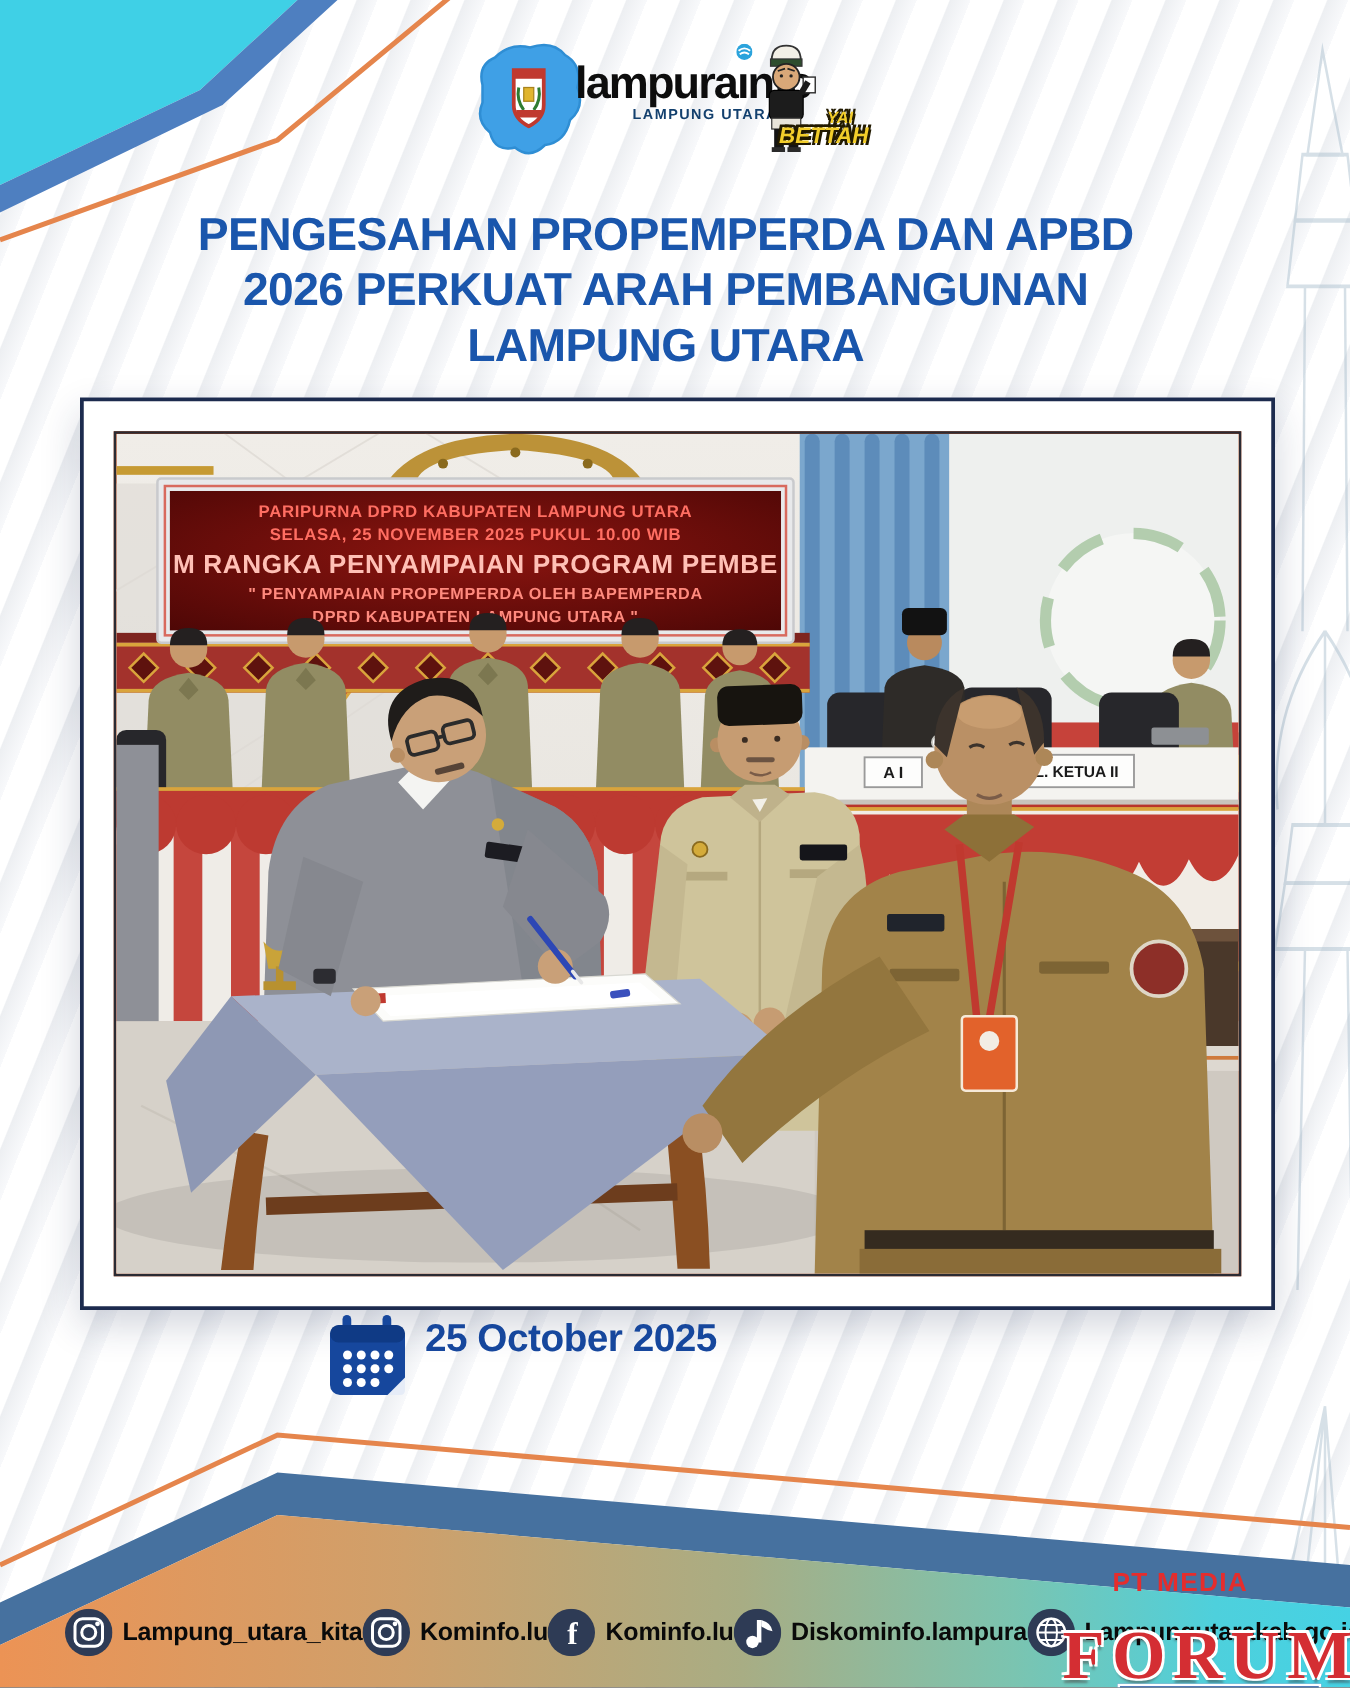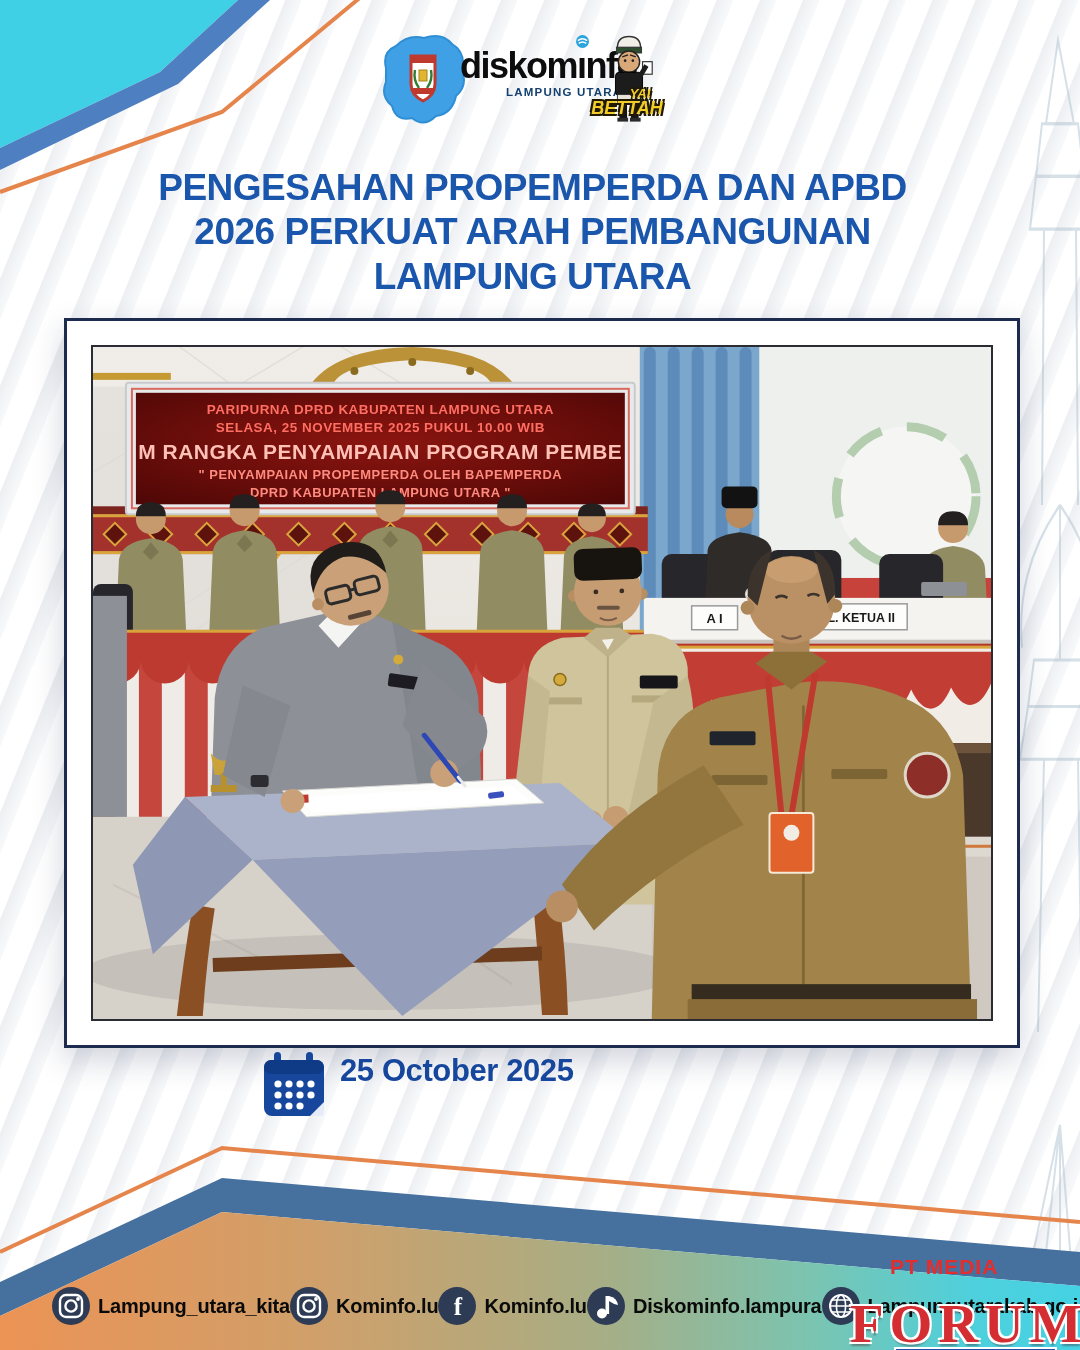--- a/index.html
+++ b/index.html
@@ -11,21 +11,21 @@
   }
   .bg-svg{position:absolute;inset:0;}
   
   .hdr-map{position:absolute;left:378px;top:30px;width:90px;height:104px;}
   .brand{position:absolute;left:460px;top:48px;color:#0d0d0d;}
   .brand-word{font-size:36px;font-weight:800;letter-spacing:-1.5px;line-height:1;}
   .kominfo-i{position:relative;display:inline-block;}
   .kominfo-i .idot{position:absolute;left:-1px;top:-13px;width:13px;height:13px;}
   .brand-sub{font-size:11.5px;font-weight:800;color:#13406e;letter-spacing:1.2px;margin-top:2px;margin-left:46px;}
   .mascot{position:absolute;left:600px;top:32px;width:58px;height:98px;}
-  .mascot-cap{position:absolute;left:584px;top:88px;width:86px;text-align:center;
+  .mascot-cap{position:absolute;left:616px;top:88px;width:86px;text-align:center;
     color:#f2cd2a;font-weight:800;line-height:.95;font-style:italic;
     text-shadow:-2px -2px 0 #221a00,2px -2px 0 #221a00,-2px 2px 0 #221a00,2px 2px 0 #221a00;}
   .mascot-cap .l1{font-size:13px;display:block;margin-left:26px;}
   .mascot-cap .l2{font-size:18px;display:block;}
   
   .title{position:absolute;left:0;top:166px;width:1065px;text-align:center;
     color:#1a56ac;font-weight:800;font-size:37px;line-height:1.2;letter-spacing:-.5px;}
   
   .frame{position:absolute;left:64px;top:318px;width:950px;height:724px;background:#fff;
     border:3px solid #1c2b4e;box-shadow:0 12px 30px rgba(25,40,80,.20);}
@@ -92,21 +92,21 @@
       <rect x="33" y="26" width="24" height="7" fill="#c0392f"></rect>
       <path d="M37,40 q-2,10 4,18" fill="none" stroke="#2e7d32" stroke-width="2.4"></path>
       <path d="M53,40 q2,10 -4,18" fill="none" stroke="#2e7d32" stroke-width="2.4"></path>
       <rect x="41" y="40" width="8" height="11" fill="#e0b52f" stroke="#a8831d" stroke-width="1"></rect>
       <rect x="35" y="58" width="20" height="6" fill="#c0392f"></rect>
     </g>
   </svg>
 
   <div class="brand">
     <div class="brand-word">
-      <span>diskom</span><span class="kominfo-i">ı<svg class="idot" viewBox="0 0 14 14">
+      <span>lampura</span><span class="kominfo-i">ı<svg class="idot" viewBox="0 0 14 14">
             <circle cx="7" cy="7" r="7" fill="#2ba3dc"></circle>
             <path d="M2,6 q5,-4 10,0" stroke="#fff" stroke-width="1.6" fill="none"></path>
             <path d="M3,9 q4,-3 8,0" stroke="#fff" stroke-width="1.6" fill="none"></path>
           </svg></span><span>nfo</span>
     </div>
     <div class="brand-sub">LAMPUNG UTARA</div>
   </div>
 
   <svg class="mascot" viewBox="0 0 60 100">
     <path d="M18,16 q0,-12 12,-12 q12,0 12,12 Z" fill="#f2efe6" stroke="#333" stroke-width="1.5"></path>

